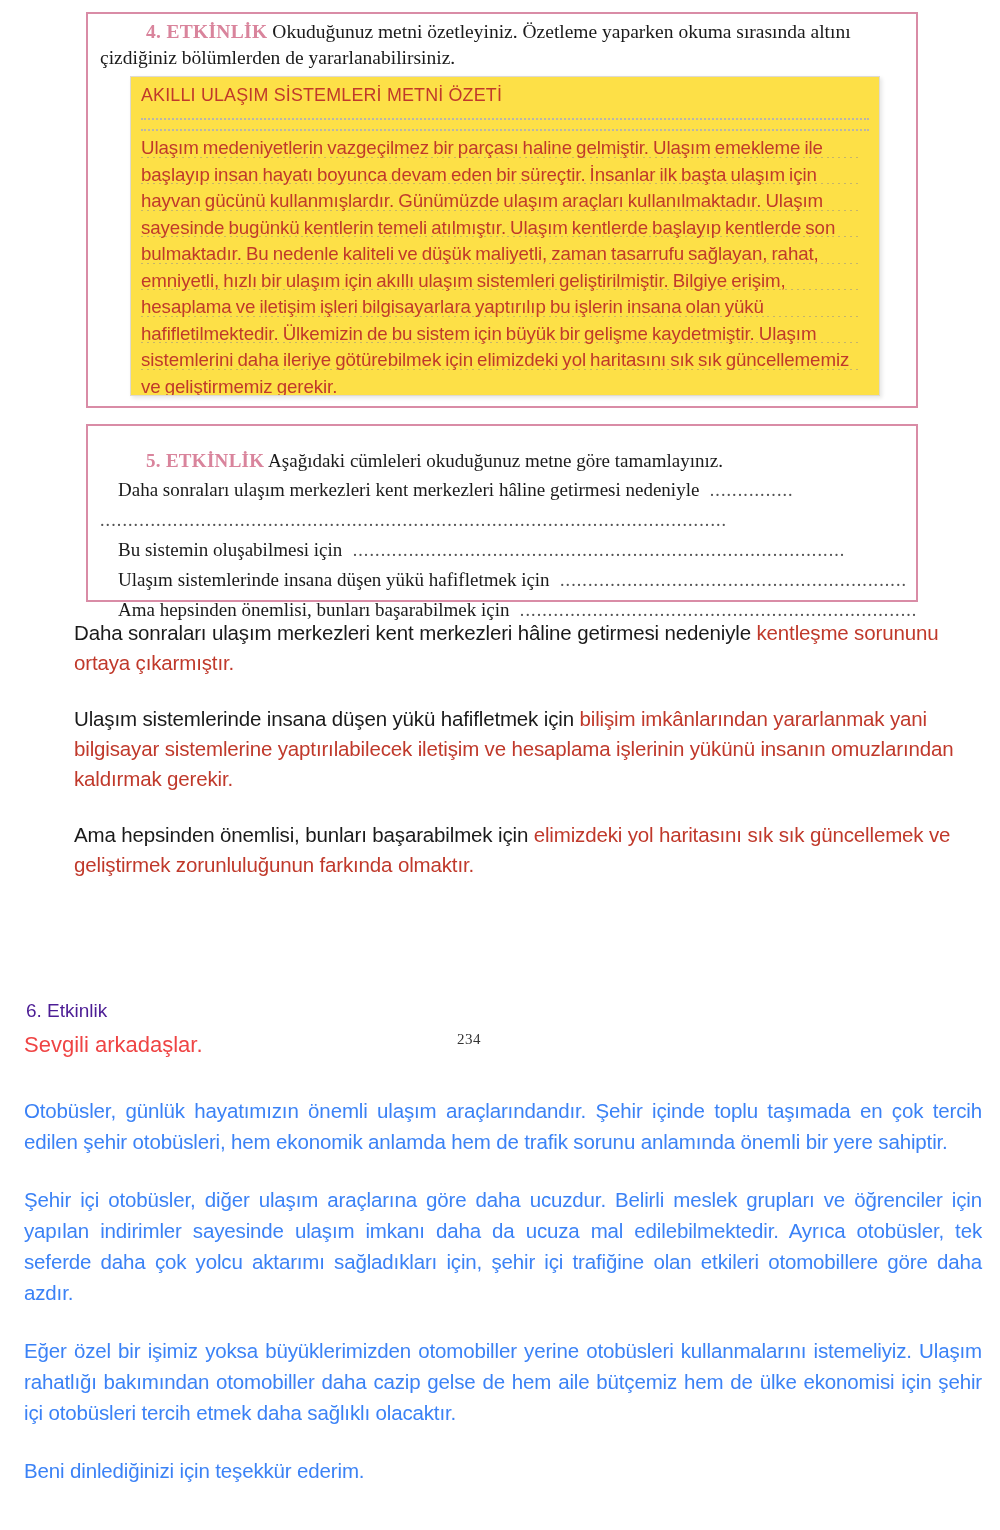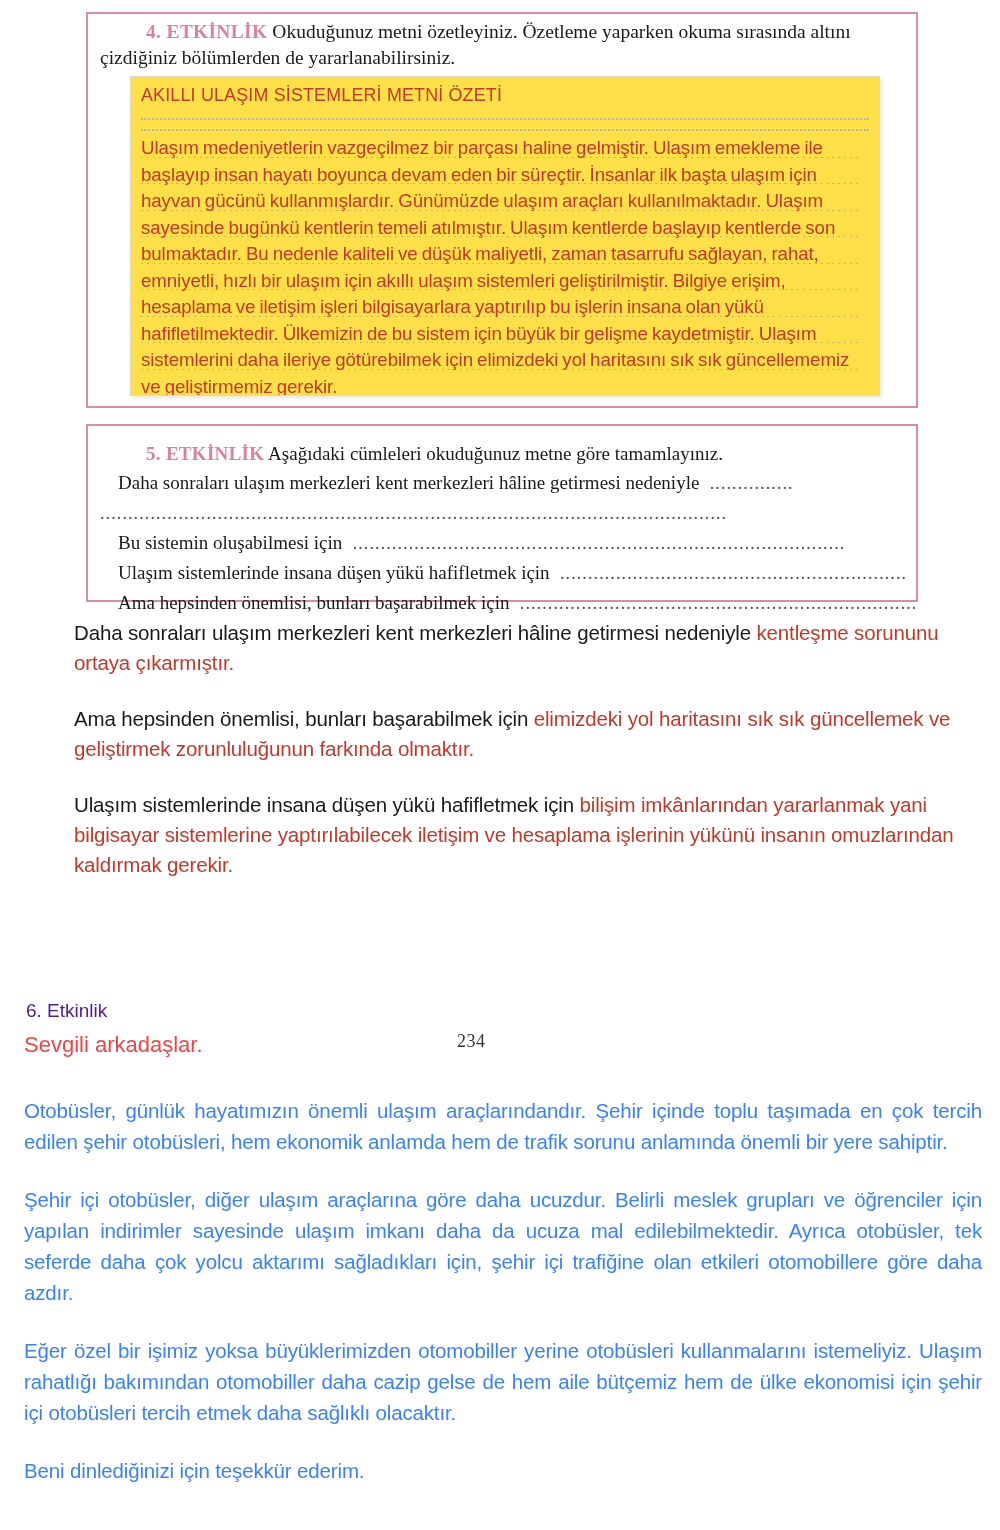--- a/index.html
+++ b/index.html
@@ -115,21 +115,21 @@
     left: 86px;
     top: 424px;
     width: 832px;
     height: 178px;
     border: 2px solid #d98ca6;
     box-sizing: border-box;
     background: #ffffff;
     font-family: "Liberation Serif", serif;
     font-size: 19px;
     color: #1a1a1a;
-    padding: 13px 12px 0 12px;
+    padding: 20px 12px 0 12px;
   }
   #activity5-box .line { line-height: 29px; white-space: nowrap; }
   #activity5-box .indent { display: inline-block; width: 46px; }
   #activity5-box .hang { display: inline-block; width: 18px; }
   .leader {
     color: #555;
     letter-spacing: 1.1px;
     font-size: 18px;
   }
 
@@ -161,21 +161,21 @@
     top: 1032px;
     font-family: "Liberation Sans", sans-serif;
     font-size: 22px;
     color: #ef4444;
   }
   #page-number {
     position: absolute;
     left: 457px;
     top: 1031px;
     font-family: "Liberation Serif", serif;
-    font-size: 18px;
+    font-size: 15px;
     color: #333333;
     letter-spacing: .5px;
   }
 
   
   #speech {
     position: absolute;
     left: 24px;
     top: 1095px;
     width: 958px;
@@ -245,25 +245,25 @@
 </div>
 
 <div id="answers">
 
   <p>
     <span class="black">Daha sonraları ulaşım merkezleri kent merkezleri hâline getirmesi nedeniyle </span><span class="red">kentleşme sorununu ortaya çıkarmıştır.</span>
   </p>
 
 
   <p>
+    <span class="black">Ulaşım sistemlerinde insana düşen yükü hafifletmek için </span><span class="red">bilişim imkânlarından yararlanmak yani bilgisayar sistemlerine yaptırılabilecek iletişim ve hesaplama işlerinin yükünü insanın omuzlarından kaldırmak gerekir.</span>
+  </p>
+
+  <p>
     <span class="black">Ama hepsinden önemlisi, bunları başarabilmek için </span><span class="red">elimizdeki yol haritasını sık sık güncellemek ve geliştirmek zorunluluğunun farkında olmaktır.</span>
-  </p>
-
-  <p>
-    <span class="black">Ulaşım sistemlerinde insana düşen yükü hafifletmek için </span><span class="red">bilişim imkânlarından yararlanmak yani bilgisayar sistemlerine yaptırılabilecek iletişim ve hesaplama işlerinin yükünü insanın omuzlarından kaldırmak gerekir.</span>
   </p>
 
 </div>
 
 <div id="activity6-heading">6. Etkinlik</div>
 
 <div id="salutation">Sevgili arkadaşlar.</div>
 
 <div id="page-number">234</div>
 

